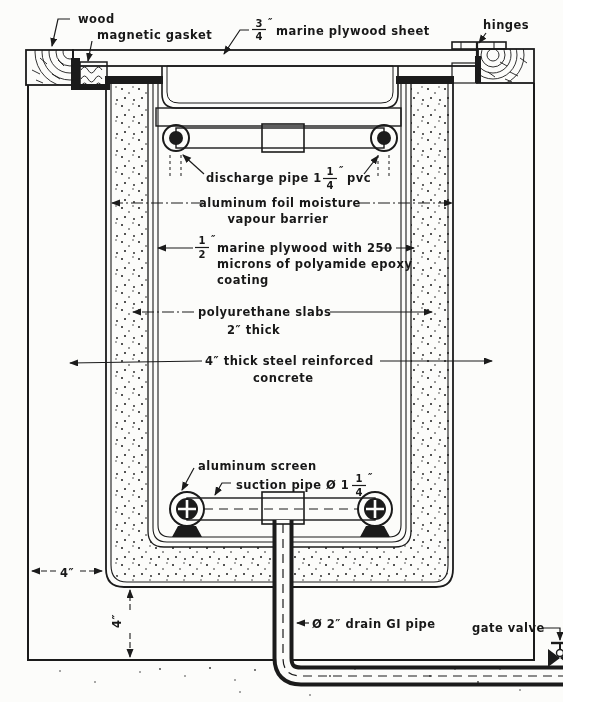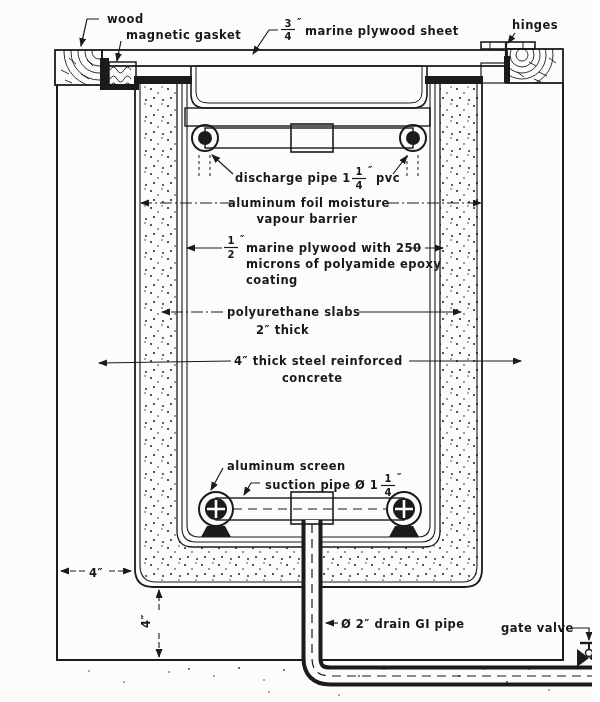--- a/index.html
+++ b/index.html
@@ -1,16 +1,16 @@
 <!DOCTYPE html>
 <html><head>
 <meta charset="utf-8">
 <style>
   html,body{margin:0;padding:0;background:#ffffff;}
-  .page{width:563px;height:702px;position:relative;background:#fcfcfa;overflow:hidden;padding-left:29px;}
+  .page{width:563px;height:702px;position:relative;background:#fcfcfa;overflow:hidden;}
   svg{display:block;}
   .lbl{font-family:"DejaVu Sans","Liberation Sans",sans-serif;font-weight:bold;
        font-size:11.5px;letter-spacing:.5px;fill:#181818;}
   .frac{font-family:"DejaVu Sans","Liberation Sans",sans-serif;font-weight:bold;
         font-size:10px;letter-spacing:0;fill:#181818;}
   .ln{stroke:#1b1b1b;fill:none;}
   .ldr{stroke:#1b1b1b;stroke-width:1.2;fill:none;}
   .dim{stroke:#1b1b1b;stroke-width:1.1;fill:none;stroke-dasharray:6 3;}
 </style>
 </head>

